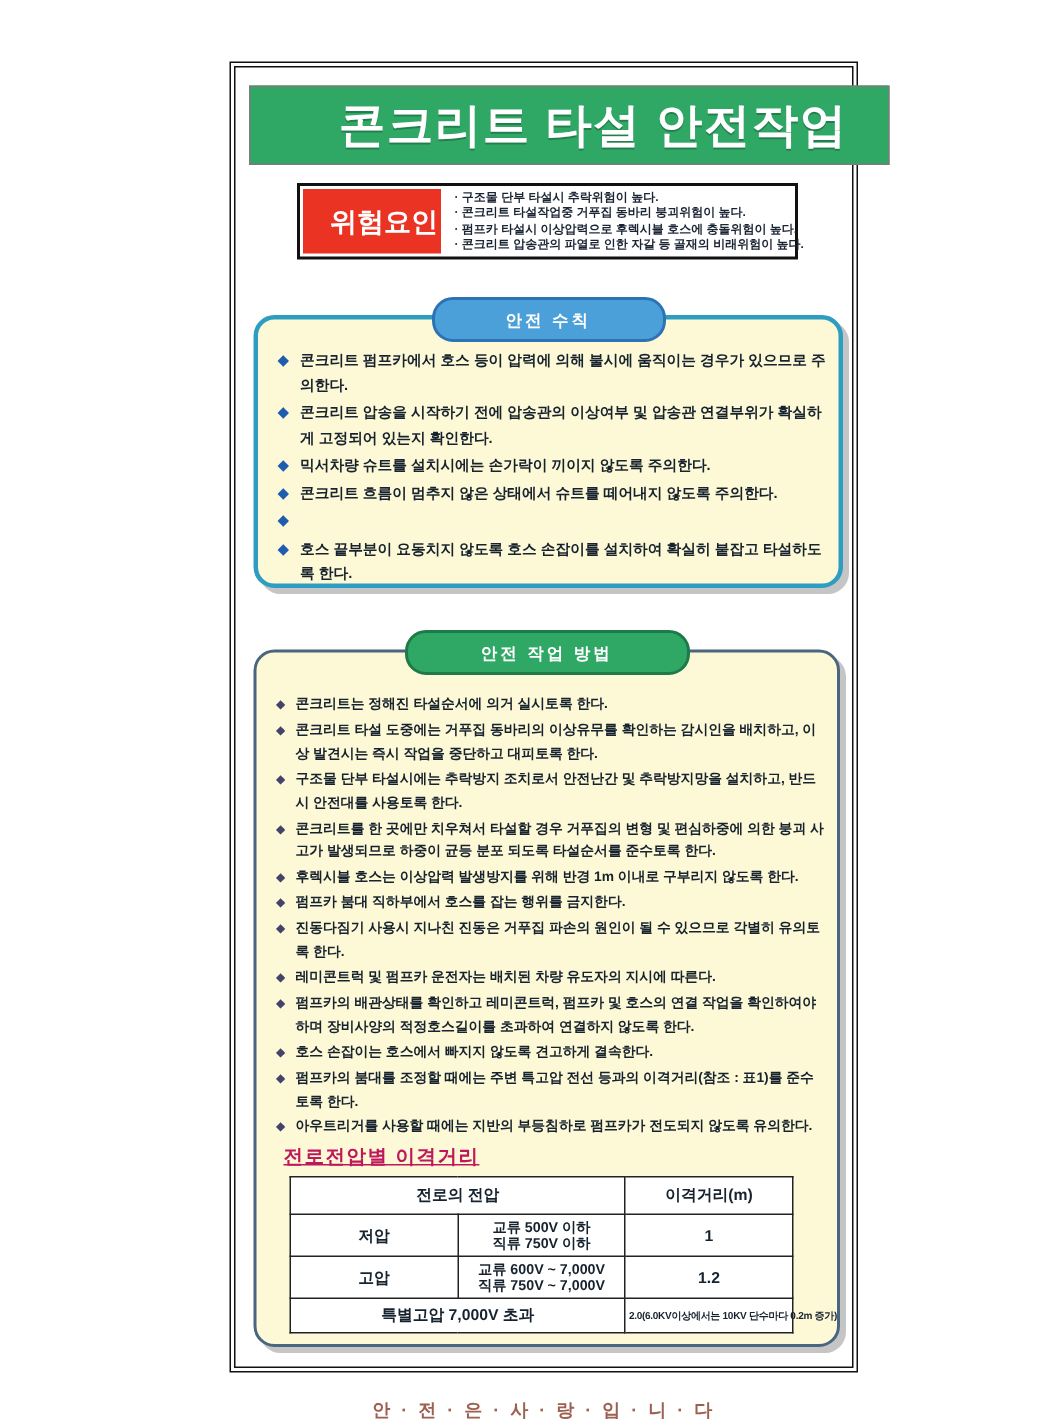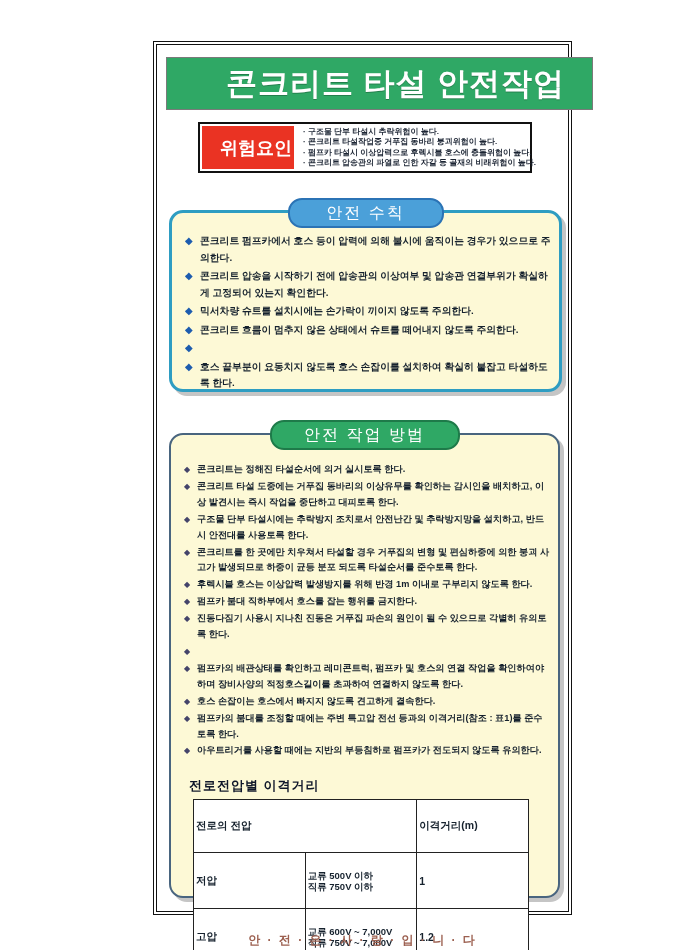--- a/index.html
+++ b/index.html
@@ -28,39 +28,39 @@
   .hazard-items div{font-size:8px;font-weight:bold;color:#1b2433;line-height:10.2px;white-space:nowrap;}
 
   
   .sect{position:absolute;left:12px;width:387px;background:#fdf9d6;border-radius:14px;
         box-shadow:4px 4px 0 rgba(140,140,140,.5);}
   .sect1{top:165px;height:176px;border:3px solid #2e9dc2;}
   .sect2{top:388px;height:461px;border:2.5px solid #49657f;}
 
   .pill{position:absolute;left:50%;transform:translateX(-50%);top:-15px;height:26px;
         border-radius:14px;display:flex;align-items:center;justify-content:center;z-index:2;}
-  .pill span{color:#fff;font-weight:normal;font-size:16px;letter-spacing:2px;white-space:nowrap;}
+  .pill span{color:#fff;font-weight:bold;font-size:11px;letter-spacing:2px;white-space:nowrap;}
   .pill-blue{width:152px;background:#4ba0d9;border:2px solid #2b73b5;}
   .pill-green{width:186px;background:#2fa865;border:2px solid #1e7a49;}
 
   .list{padding:20px 8px 0 13px;display:flex;flex-direction:column;}
   .sect1 .list{row-gap:2px;}
   .sect2 .list{padding-top:27px;row-gap:1px;}
   .li{display:flex;}
   .li .d{flex:0 0 15px;text-align:left;}
   .sect1 .li .d{color:#1d5cae;font-size:10px;line-height:16.5px;}
   .sect1 .li .t{font-size:9.8px;font-weight:bold;color:#16222e;line-height:16.5px;}
   .sect2 .li .d{flex:0 0 13px;color:#44446a;font-size:8px;line-height:15.9px;}
   .sect2 .li .t{font-size:9.2px;font-weight:bold;color:#16222e;line-height:15.9px;}
 
   
-  .tbl-title{margin:18px 0 4px 18px;color:#0f172a;font-weight:bold;font-size:13px;letter-spacing:1px;}
+  .tbl-title{margin:3px 0 4px 18px;color:#be185d;font-weight:bold;font-size:13px;letter-spacing:1px;text-decoration:underline;}
   table.clr{border-collapse:collapse;margin-left:22px;width:336px;table-layout:fixed;background:#fff;}
-  table.clr td{border:1.5px solid #222;text-align:left;vertical-align:middle;
-               color:#16222e;font-weight:bold;padding:15px 2px;}
+  table.clr td{border:1.5px solid #222;text-align:center;vertical-align:middle;
+               color:#16222e;font-weight:bold;padding:1px 2px;}
   td.hdr{font-size:10.5px;height:22px;}
   td.cls{font-size:10.5px;width:52px;}
   td.volt{font-size:9.5px;line-height:11px;white-space:pre-line;width:140px;height:25px;}
   td.dist{font-size:10.5px;}
   td.spanlbl{font-size:10.5px;height:20px;}
   td.small{font-size:6.7px;letter-spacing:-0.2px;white-space:nowrap;}
 
   
   .footer{position:absolute;left:0;top:847px;width:100%;text-align:center;
           color:#9c6050;font-size:12px;font-weight:bold;letter-spacing:2px;margin-top:40px;}
@@ -144,20 +144,21 @@
         <div class="li">
             <span class="d">◆</span>
             <span class="t">펌프카 붐대 직하부에서 호스를 잡는 행위를 금지한다.</span>
           </div>
         <div class="li">
             <span class="d">◆</span>
             <span class="t">진동다짐기 사용시 지나친 진동은 거푸집 파손의 원인이 될 수 있으므로 각별히 유의토록 한다.</span>
           </div>
         <div class="li">
             <span class="d">◆</span>
+            <span class="t">레미콘트럭 및 펌프카 운전자는 배치된 차량 유도자의 지시에 따른다.</span>
           </div>
         <div class="li">
             <span class="d">◆</span>
             <span class="t">펌프카의 배관상태를 확인하고 레미콘트럭, 펌프카 및 호스의 연결 작업을 확인하여야 하며 장비사양의 적정호스길이를 초과하여 연결하지 않도록 한다.</span>
           </div>
         <div class="li">
             <span class="d">◆</span>
             <span class="t">호스 손잡이는 호스에서 빠지지 않도록 견고하게 결속한다.</span>
           </div>
         <div class="li">

